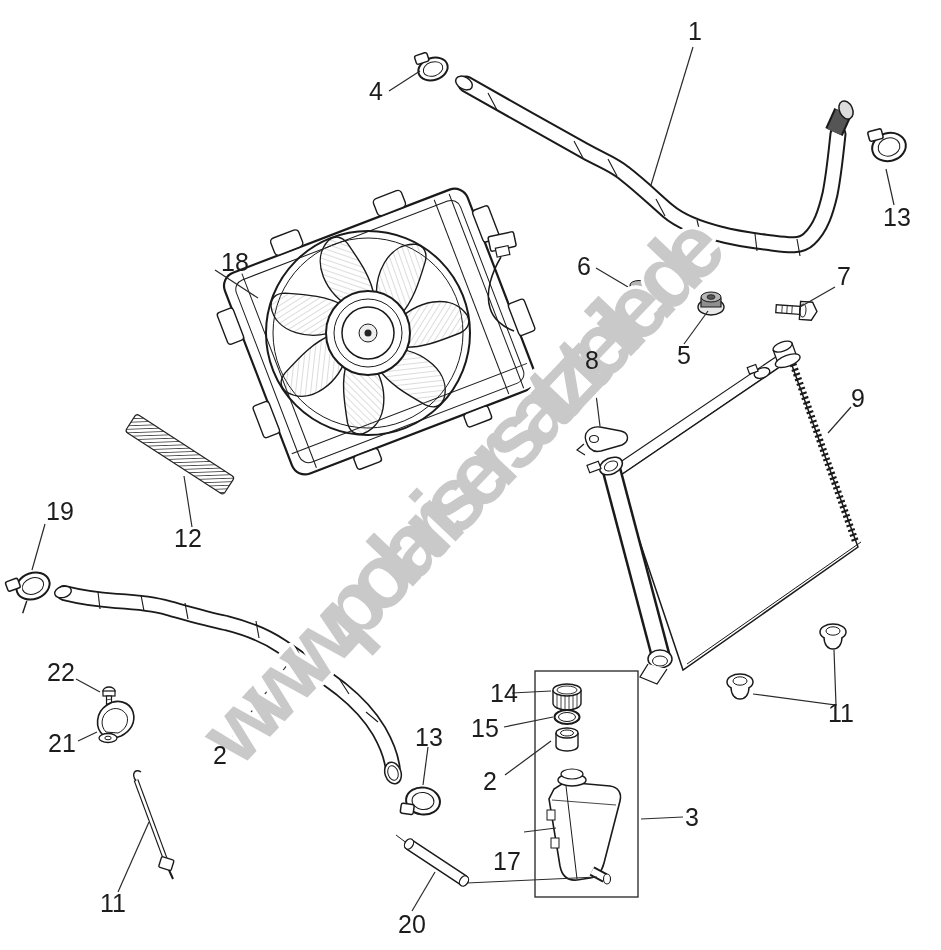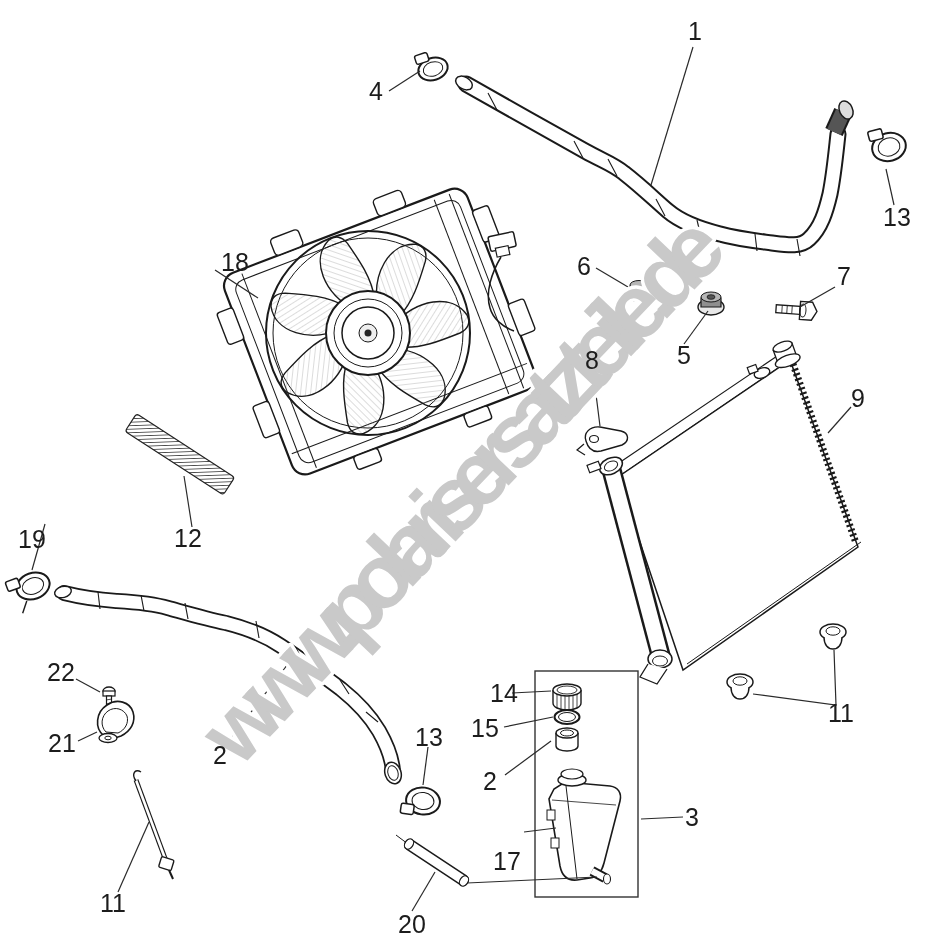--- a/index.html
+++ b/index.html
@@ -296,21 +296,21 @@
 
 <div class="callout" style="left: 695px; top: 31px;">1</div>
     <div class="callout" style="left: 376px; top: 91px;">4</div>
     <div class="callout" style="left: 897px; top: 217px;">13</div>
     <div class="callout" style="left: 199px; top: 262px; margin-left: 36px;">18</div>
     <div class="callout" style="left: 584px; top: 266px;">6</div>
     <div class="callout" style="left: 844px; top: 276px;">7</div>
     <div class="callout" style="left: 684px; top: 355px;">5</div>
     <div class="callout" style="left: 592px; top: 360px;">8</div>
     <div class="callout" style="left: 858px; top: 398px;">9</div>
-    <div class="callout" style="left: 32px; top: 511px; margin-top: 28px;">19</div>
+    <div class="callout" style="left: 60px; top: 511px;">19</div>
     <div class="callout" style="left: 188px; top: 538px;">12</div>
     <div class="callout" style="left: 61px; top: 672px;">22</div>
     <div class="callout" style="left: 504px; top: 693px;">14</div>
     <div class="callout" style="left: 841px; top: 713px;">11</div>
     <div class="callout" style="left: 485px; top: 728px;">15</div>
     <div class="callout" style="left: 429px; top: 737px;">13</div>
     <div class="callout" style="left: 62px; top: 743px;">21</div>
     <div class="callout" style="left: 220px; top: 755px;">2</div>
     <div class="callout" style="left: 490px; top: 781px;">2</div>
     <div class="callout" style="left: 692px; top: 817px;">3</div>

